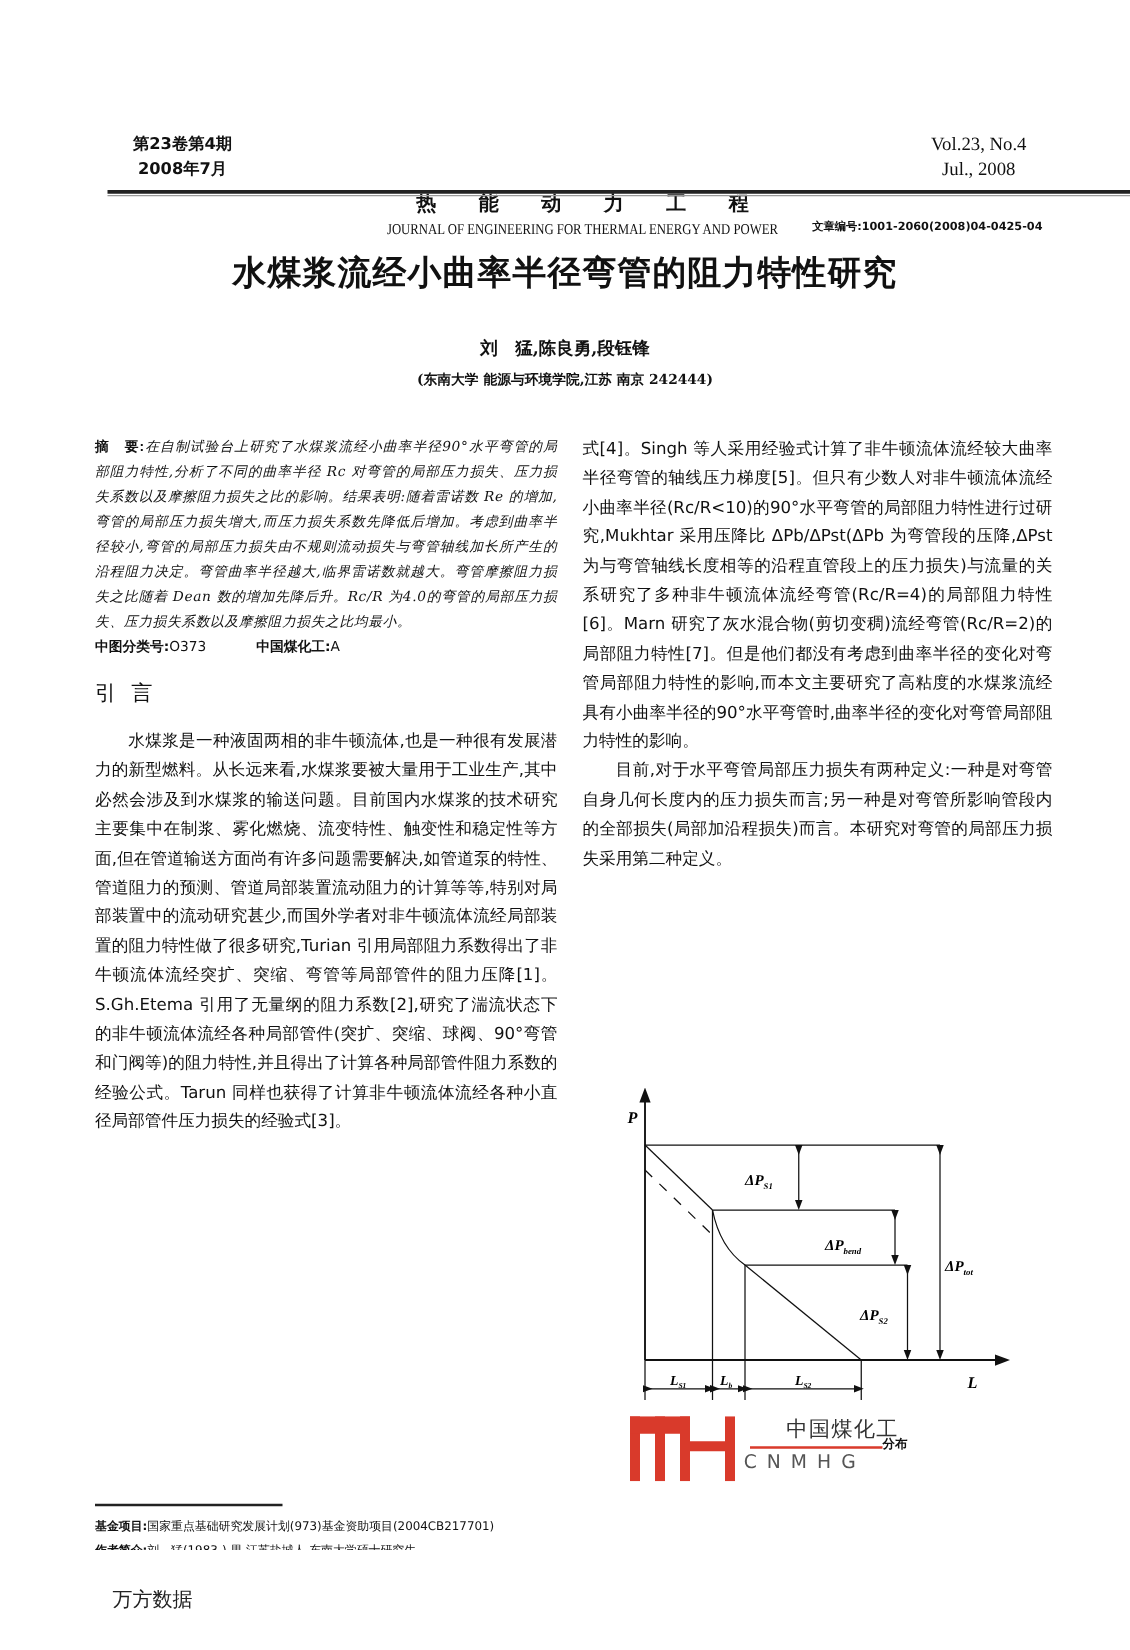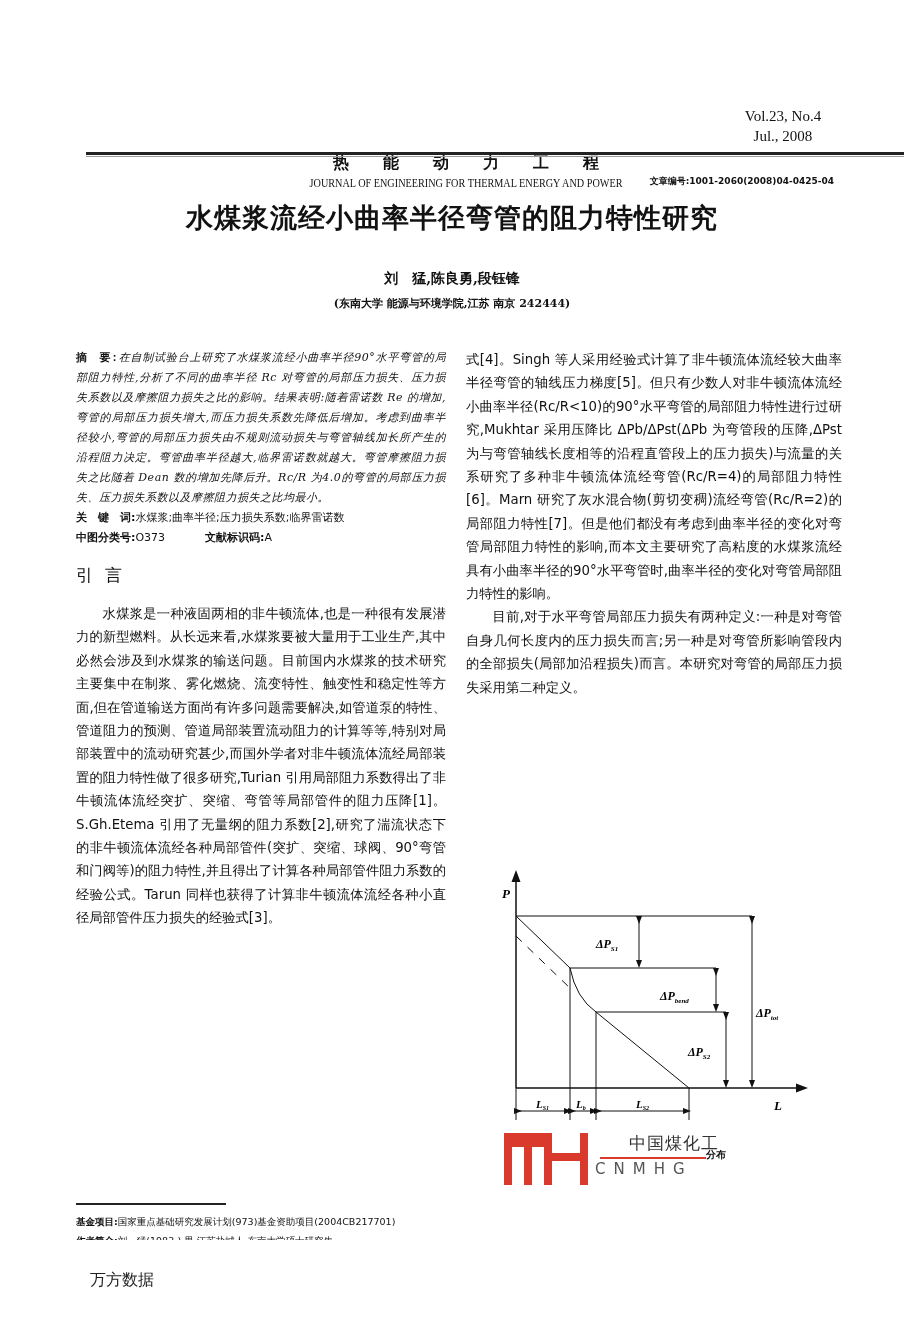--- a/index.html
+++ b/index.html
@@ -18,21 +18,21 @@
     .article-no { position: absolute; right: 70px; top: 175px; font-family: "DejaVu Sans", sans-serif; font-size: 9px; font-weight: bold; }
 
     .title { position: absolute; left: 0; top: 200px; width: 904px; text-align: center; font-family: "DejaVu Sans", sans-serif; font-weight: bold; font-size: 27px; letter-spacing: 1px; }
     .authors { position: absolute; left: 0; top: 270px; width: 904px; text-align: center; font-family: "DejaVu Serif", serif; font-weight: bold; font-size: 14px; }
     .affil { position: absolute; left: 0; top: 296px; width: 904px; text-align: center; font-family: "DejaVu Serif", serif; font-weight: bold; font-size: 11px; }
 
     .col-left { position: absolute; left: 76px; top: 348px; width: 370px; }
     .col-right { position: absolute; left: 466px; top: 348px; width: 376px; }
 
     .abstract { font-family: "DejaVu Serif", serif; font-size: 11px; line-height: 20px; text-align: justify; letter-spacing: 0.5px; font-style: italic; }
-    .abstract .lbl { font-style: normal; font-weight: bold; font-family: Liberation Mono, monospace; }
+    .abstract .lbl { font-style: normal; font-weight: bold; font-family: Liberation Sans, sans-serif; }
     .kw { font-family: "DejaVu Sans", sans-serif; font-size: 11px; line-height: 20px; }
     .kw .lbl { font-weight: bold; }
     .cls-line { font-family: "DejaVu Sans", sans-serif; font-size: 11px; line-height: 20px; display: flex; gap: 40px; }
     .cls-line .lbl { font-weight: bold; }
 
     .sec-intro { margin-top: 14px; font-family: "DejaVu Sans", sans-serif; font-size: 17px; letter-spacing: 12px; line-height: 26px; }
     .para { font-family: "DejaVu Sans", sans-serif; font-size: 13.3px; line-height: 23.4px; text-align: justify; text-indent: 2em; }
     .para.noindent { text-indent: 0; }
     .gap { height: 14px; }
     .sec1 { margin-top: 14px; margin-bottom: 12px; font-family: "DejaVu Sans", sans-serif; font-weight: bold; font-size: 15px; line-height: 26px; }
@@ -52,20 +52,24 @@
     .logo-mark { position: absolute; left: 0; top: 5px; }
     .logo-cn { position: absolute; left: 96px; top: 4px; font-family: "DejaVu Sans", sans-serif; font-size: 17px; color: #333; letter-spacing: 1px; margin-left: 29px; }
     .logo-line { position: absolute; left: 96px; top: 29px; width: 106px; height: 2px; background: #d93a2b; }
     .logo-en { position: absolute; left: 91px; top: 32px; font-family: "DejaVu Sans", sans-serif; font-size: 15px; color: #555; letter-spacing: 8px; }
     .logo-dist { position: absolute; left: 202px; top: 20px; font-family: "DejaVu Sans", sans-serif; font-size: 10px; font-weight: bold; color: #111; }
   </style>
 </head>
 <body>
 
 <div class="header">
+  <div class="hdr-left">
+    <div>第23卷第4期</div>
+    <div>2008年7月</div>
+  </div>
   <div class="hdr-center">
     <div class="hdr-cn">热能动力工程</div>
     <div class="hdr-en">JOURNAL OF ENGINEERING FOR THERMAL ENERGY AND POWER</div>
   </div>
   <div class="hdr-right">
     <div>Vol.23, No.4</div>
     <div>Jul., 2008</div>
   </div>
 </div>
 <div class="hdr-rule"></div>
@@ -73,26 +77,23 @@
 <div class="article-no">文章编号:1001-2060(2008)04-0425-04</div>
 
 <div class="title">水煤浆流经小曲率半径弯管的阻力特性研究</div>
 <div class="authors">刘　猛,陈良勇,段钰锋</div>
 <div class="affil">(东南大学 能源与环境学院,江苏 南京 242444)</div>
 
 <div class="col-left">
   <div class="abstract">
     <span class="lbl">摘　要:</span><span>在自制试验台上研究了水煤浆流经小曲率半径90°水平弯管的局部阻力特性,分析了不同的曲率半径 Rc 对弯管的局部压力损失、压力损失系数以及摩擦阻力损失之比的影响。结果表明:随着雷诺数 Re 的增加,弯管的局部压力损失增大,而压力损失系数先降低后增加。考虑到曲率半径较小,弯管的局部压力损失由不规则流动损失与弯管轴线加长所产生的沿程阻力决定。弯管曲率半径越大,临界雷诺数就越大。弯管摩擦阻力损失之比随着 Dean 数的增加先降后升。Rc/R 为4.0的弯管的局部压力损失、压力损失系数以及摩擦阻力损失之比均最小。</span>
   </div>
-  <div class="kw">
-    <span class="lbl">关　键　词:</span><span>水煤浆;曲率半径;压力损失系数;临界雷诺数</span>
-  </div>
   <div class="cls-line">
     <span><span class="lbl">中图分类号:</span><span>O373</span></span>
-    <span><span class="lbl">文献标识码:</span><span>A</span></span>
+    <span><span class="lbl">中国煤化工:</span><span>A</span></span>
   </div>
 
   <div class="sec-intro">引言</div>
   <div class="gap"></div>
   <p class="para">水煤浆是一种液固两相的非牛顿流体,也是一种很有发展潜力的新型燃料。从长远来看,水煤浆要被大量用于工业生产,其中必然会涉及到水煤浆的输送问题。目前国内水煤浆的技术研究主要集中在制浆、雾化燃烧、流变特性、触变性和稳定性等方面,但在管道输送方面尚有许多问题需要解决,如管道泵的特性、管道阻力的预测、管道局部装置流动阻力的计算等等,特别对局部装置中的流动研究甚少,而国外学者对非牛顿流体流经局部装置的阻力特性做了很多研究,Turian 引用局部阻力系数得出了非牛顿流体流经突扩、突缩、弯管等局部管件的阻力压降[1]。S.Gh.Etema 引用了无量纲的阻力系数[2],研究了湍流状态下的非牛顿流体流经各种局部管件(突扩、突缩、球阀、90°弯管和门阀等)的阻力特性,并且得出了计算各种局部管件阻力系数的经验公式。Tarun 同样也获得了计算非牛顿流体流经各种小直径局部管件压力损失的经验式[3]。</p>
 </div>
 
 <div class="col-right">
   <p class="para noindent">式[4]。Singh 等人采用经验式计算了非牛顿流体流经较大曲率半径弯管的轴线压力梯度[5]。但只有少数人对非牛顿流体流经小曲率半径(Rc/R&lt;10)的90°水平弯管的局部阻力特性进行过研究,Mukhtar 采用压降比 ΔPb/ΔPst(ΔPb 为弯管段的压降,ΔPst为与弯管轴线长度相等的沿程直管段上的压力损失)与流量的关系研究了多种非牛顿流体流经弯管(Rc/R=4)的局部阻力特性[6]。Marn 研究了灰水混合物(剪切变稠)流经弯管(Rc/R=2)的局部阻力特性[7]。但是他们都没有考虑到曲率半径的变化对弯管局部阻力特性的影响,而本文主要研究了高粘度的水煤浆流经具有小曲率半径的90°水平弯管时,曲率半径的变化对弯管局部阻力特性的影响。</p>
   <p class="para">目前,对于水平弯管局部压力损失有两种定义:一种是对弯管自身几何长度内的压力损失而言;另一种是对弯管所影响管段内的全部损失(局部加沿程损失)而言。本研究对弯管的局部压力损失采用第二种定义。</p>

